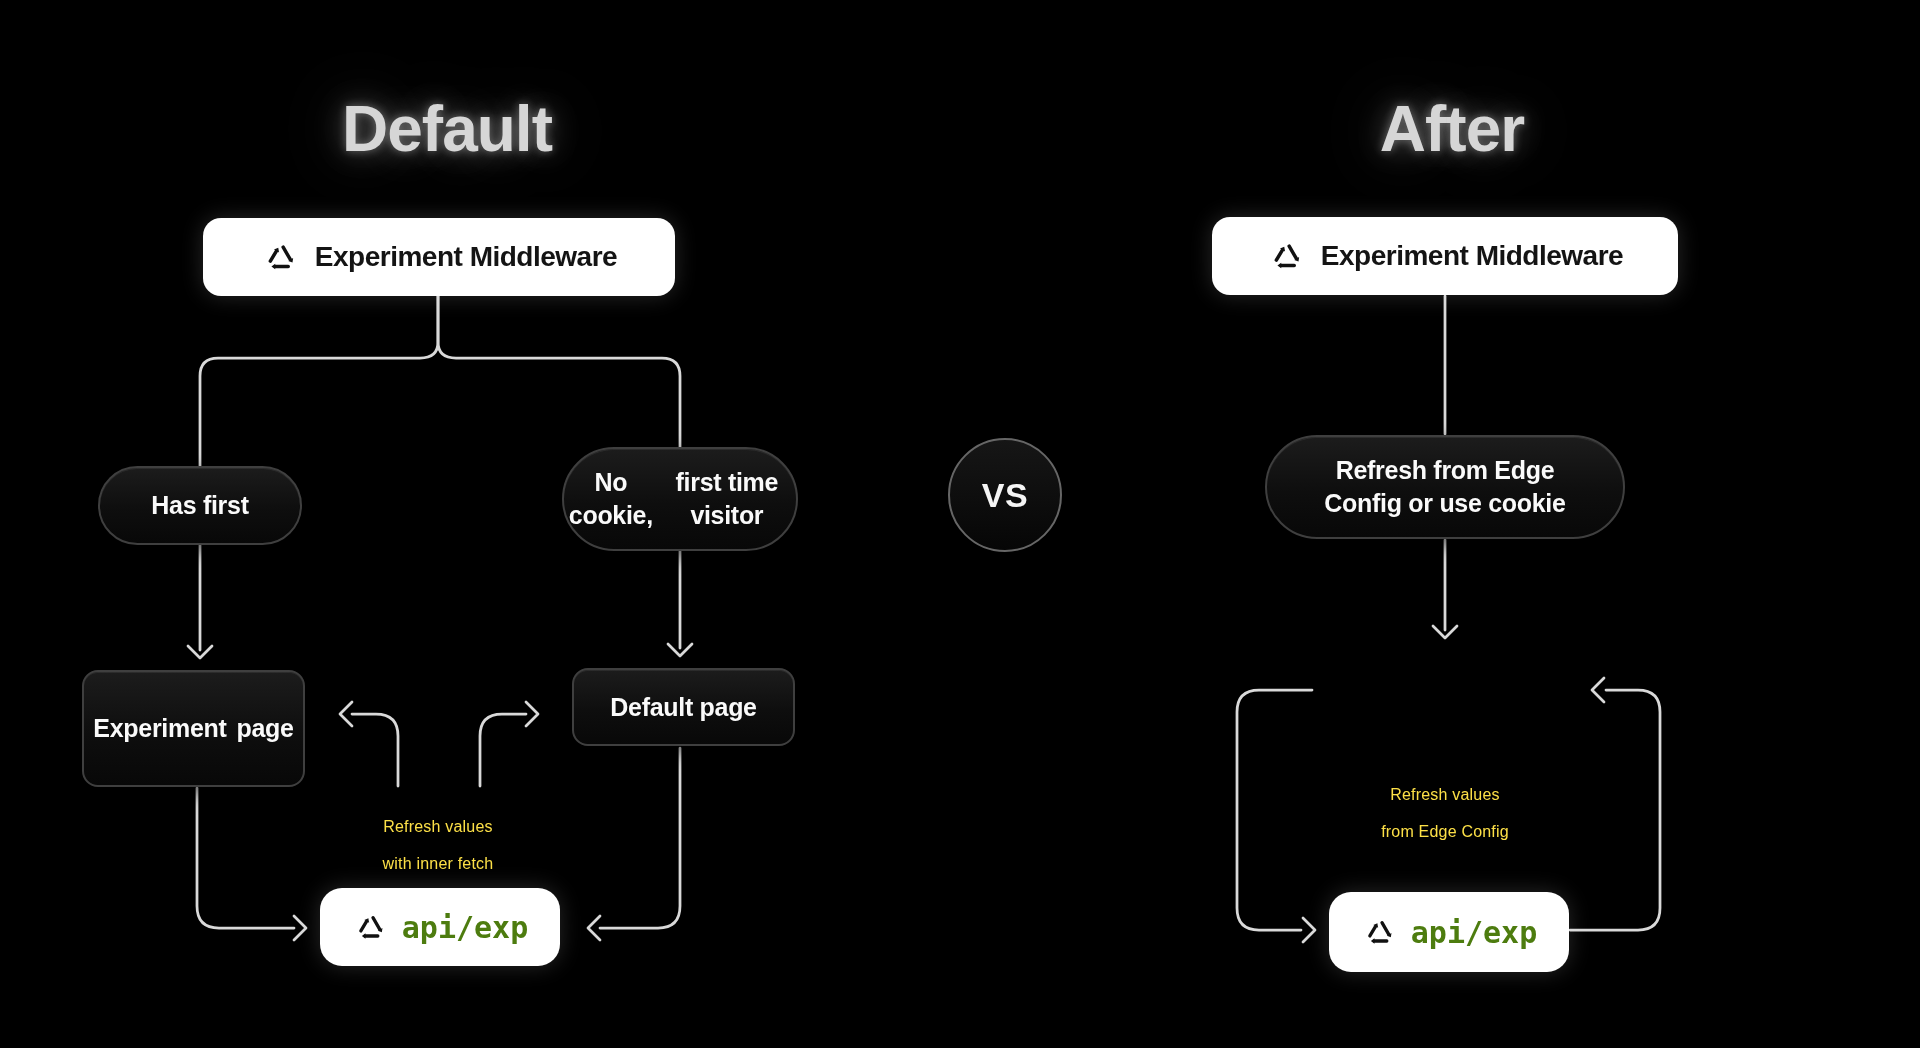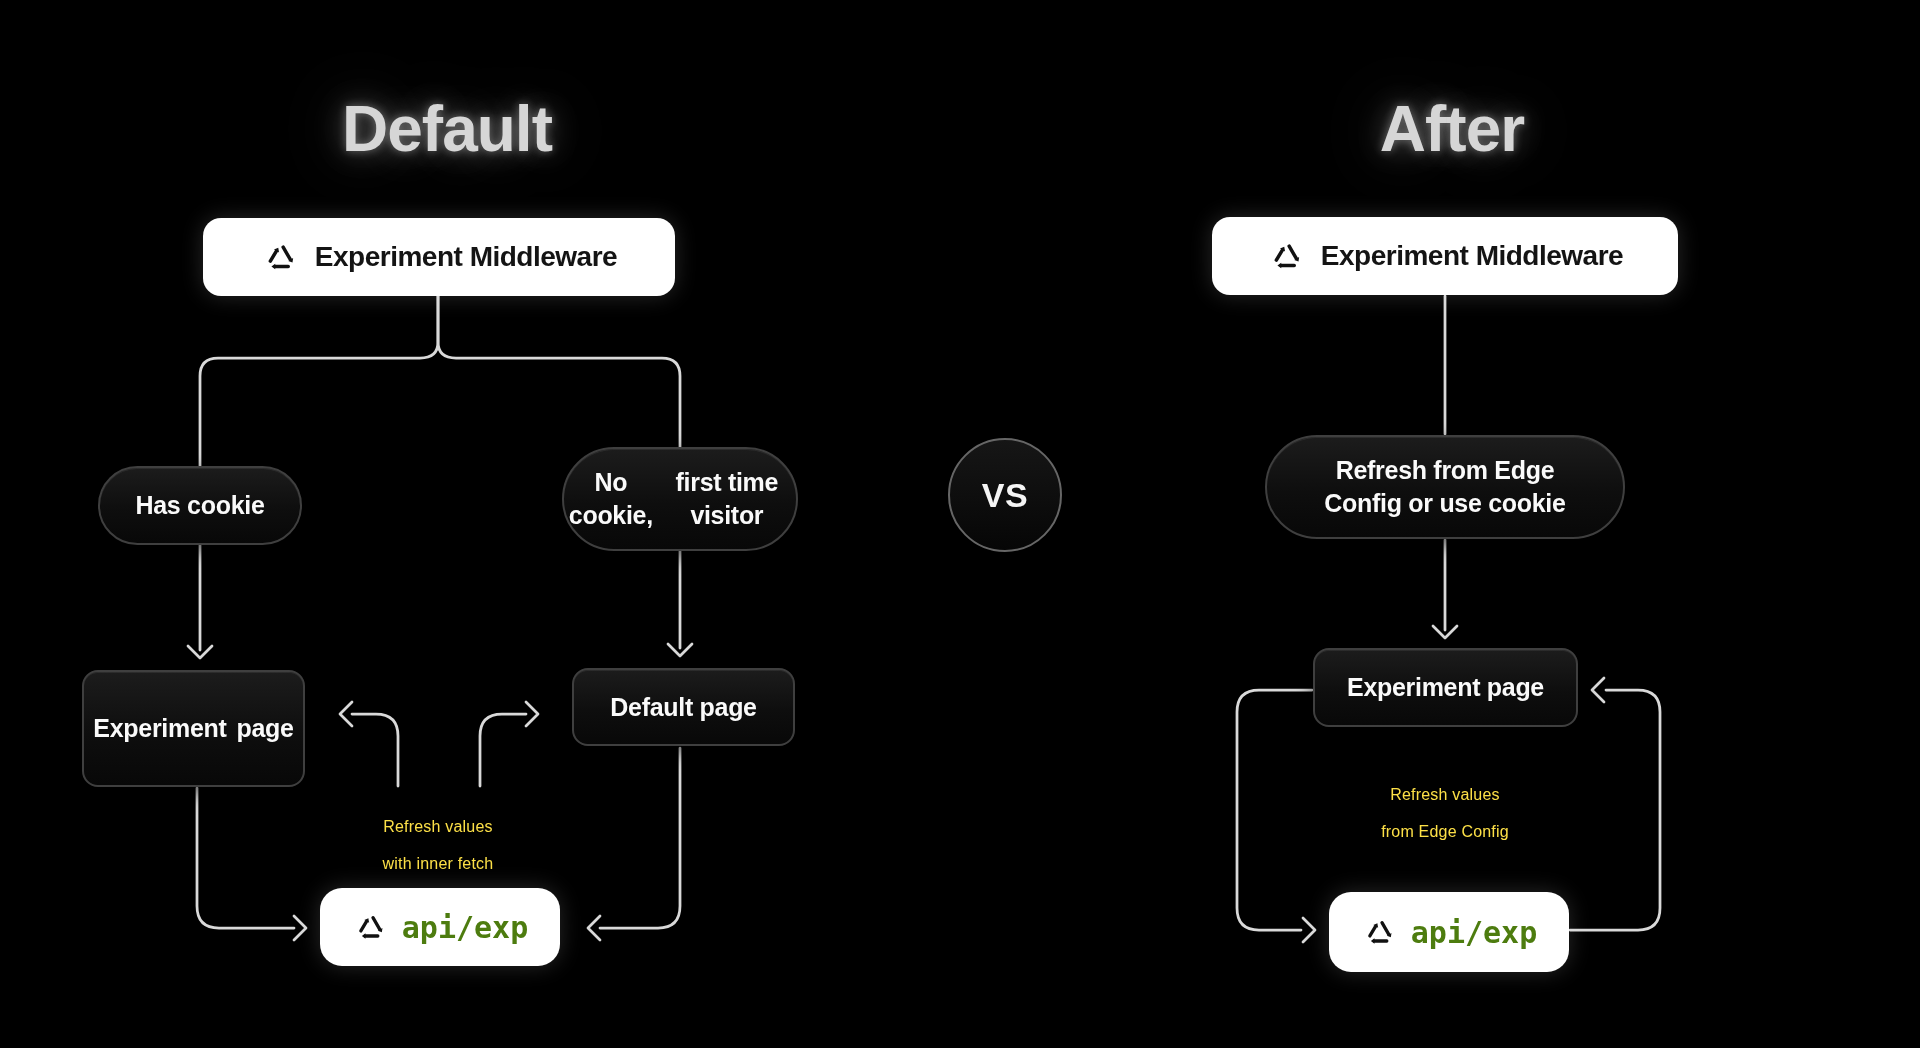--- a/index.html
+++ b/index.html
@@ -106,21 +106,21 @@
       <g fill="#111">
         <polygon points="19.9,15.5 17.2,14.5 20.3,12.7"></polygon>
         <polygon points="6.6,18 9,16.2 9,19.8"></polygon>
         <polygon points="10.9,6.1 11.4,9.1 8.2,7.3"></polygon>
       </g>
     </svg>
     <span class="lbl">Experiment Middleware</span>
   </div>
 
   <div class="abs node dark-node pill" style="left:98px;top:466px;width:204px;height:79px;">
-    <span class="lbl">Has cookie</span>
+    <span class="lbl">Has first</span>
   </div>
 
   <div class="abs node dark-node pill" style="left:562px;top:447px;width:236px;height:104px;flex-direction:row;">
     <span class="lbl">No cookie,</span>
     <span class="lbl">first time visitor</span>
   </div>
 
   <div class="abs node dark-node" style="left:82px;top:670px;width:223px;height:117px;flex-direction:row;gap:10px;">
     <span class="lbl">Experiment</span>
     <span class="lbl">page</span>
@@ -171,23 +171,20 @@
       </g>
     </svg>
     <span class="lbl">Experiment Middleware</span>
   </div>
 
   <div class="abs node dark-node pill" style="left:1265px;top:435px;width:360px;height:104px;flex-direction:column;">
     <span class="lbl">Refresh from Edge</span>
     <span class="lbl">Config or use cookie</span>
   </div>
 
-  <div class="abs node dark-node" style="left:1313px;top:648px;width:265px;height:79px;">
-    <span class="lbl">Experiment page</span>
-  </div>
 
   <div class="abs caption" style="left:1295px;top:776px;width:300px;">
     <div>Refresh values</div>
     <div>from Edge Config</div>
   </div>
 
   <div class="abs node white-box api-box" style="left:1329px;top:892px;width:240px;height:80px;">
     <svg class="logo-icon" width="36" height="36" viewBox="0 0 24 24">
       <g stroke="#111" stroke-width="2.2" fill="none" stroke-linecap="round">
         <path d="M 14 5.8 L 18.4 13.4"></path>

